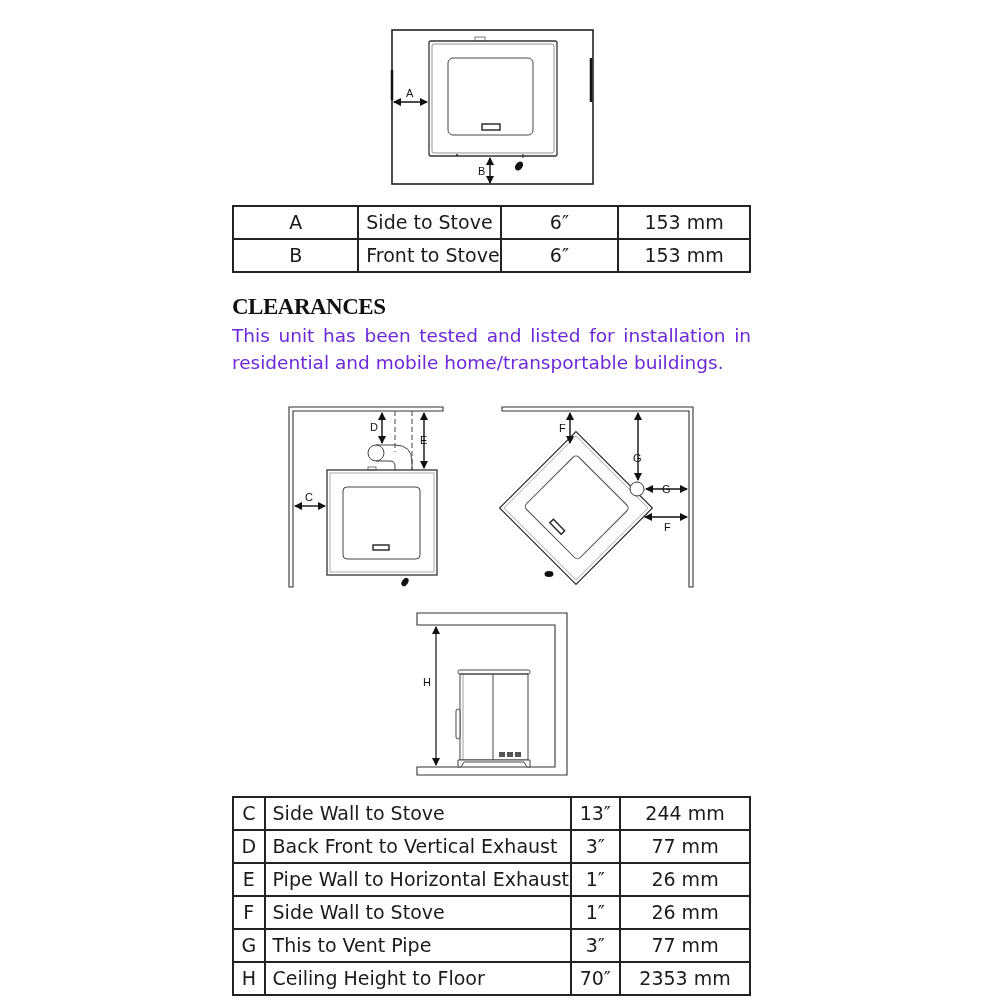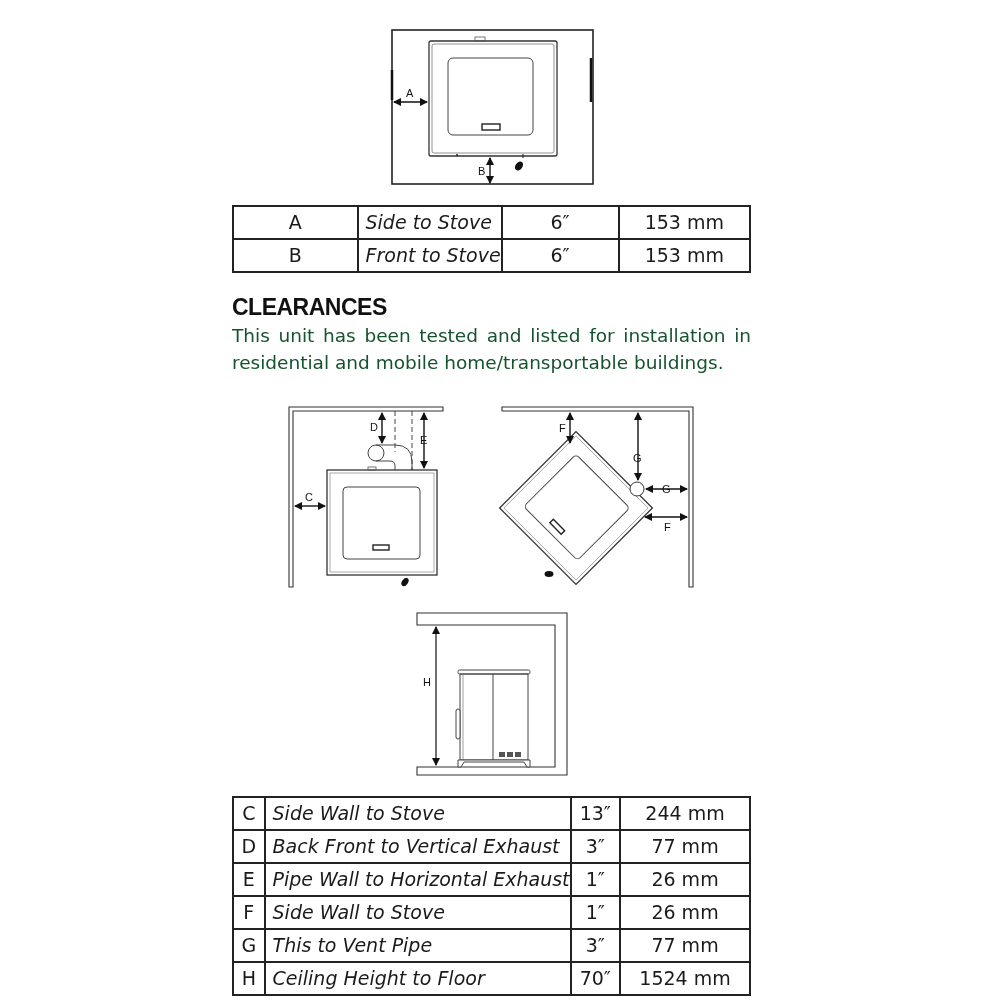--- a/index.html
+++ b/index.html
@@ -4,24 +4,24 @@
 <style>
   html, body { margin: 0; padding: 0; background: #ffffff; }
   body { width: 1000px; height: 1000px; position: relative; overflow: hidden;
          font-family: "DejaVu Sans", "Liberation Sans", sans-serif; color: #1a1a1a; }
   .abs { position: absolute; }
   svg { position: absolute; overflow: visible; }
   svg text { font-family: "Liberation Sans", sans-serif; font-size: 11px; fill: #111; }
   table.spec { position: absolute; border-collapse: collapse; font-size: 19px; color: #1a1a1a; }
   table.spec td { border: 2px solid #222; padding: 0; height: 31px; line-height: 31px; white-space: nowrap; }
   .c { text-align: center; }
-  .l { text-align: left; padding-left: 7px !important; font-style: italic; }
-  .heading { font-family: Liberation Sans, sans-serif; font-weight: bold; font-size: 23px;
+  .l { text-align: left; padding-left: 7px !important; }
+  .heading { font-family: Liberation Serif, serif; font-weight: bold; font-size: 23px;
              letter-spacing: -0.5px; color: #111; }
-  .para { font-size: 18.5px; line-height: 27px; color: #14532d; text-align: justify; text-align-last: left; }
+  .para { font-size: 18.5px; line-height: 27px; color: #6d28d9; text-align: justify; text-align-last: left; }
 </style>
 </head>
 <body>
 
 <svg style="left:0;top:0;" width="1000" height="200" viewBox="0 0 1000 200">
   <defs>
     <marker id="ah" markerWidth="8" markerHeight="8" refX="7" refY="4" orient="auto-start-reverse" markerUnits="userSpaceOnUse">
       <path d="M0,0 L8,4 L0,8 z" fill="#111"></path>
     </marker>
   </defs>
@@ -170,16 +170,16 @@
   <tr>
     <td class="c">G</td>
     <td class="l">This to Vent Pipe</td>
     <td class="c">3″</td>
     <td class="c">77 mm</td>
   </tr>
   <tr>
     <td class="c">H</td>
     <td class="l">Ceiling Height to Floor</td>
     <td class="c">70″</td>
-    <td class="c">1524 mm</td>
+    <td class="c">2353 mm</td>
   </tr>
 </tbody>
   </table>
 
 </body></html>

